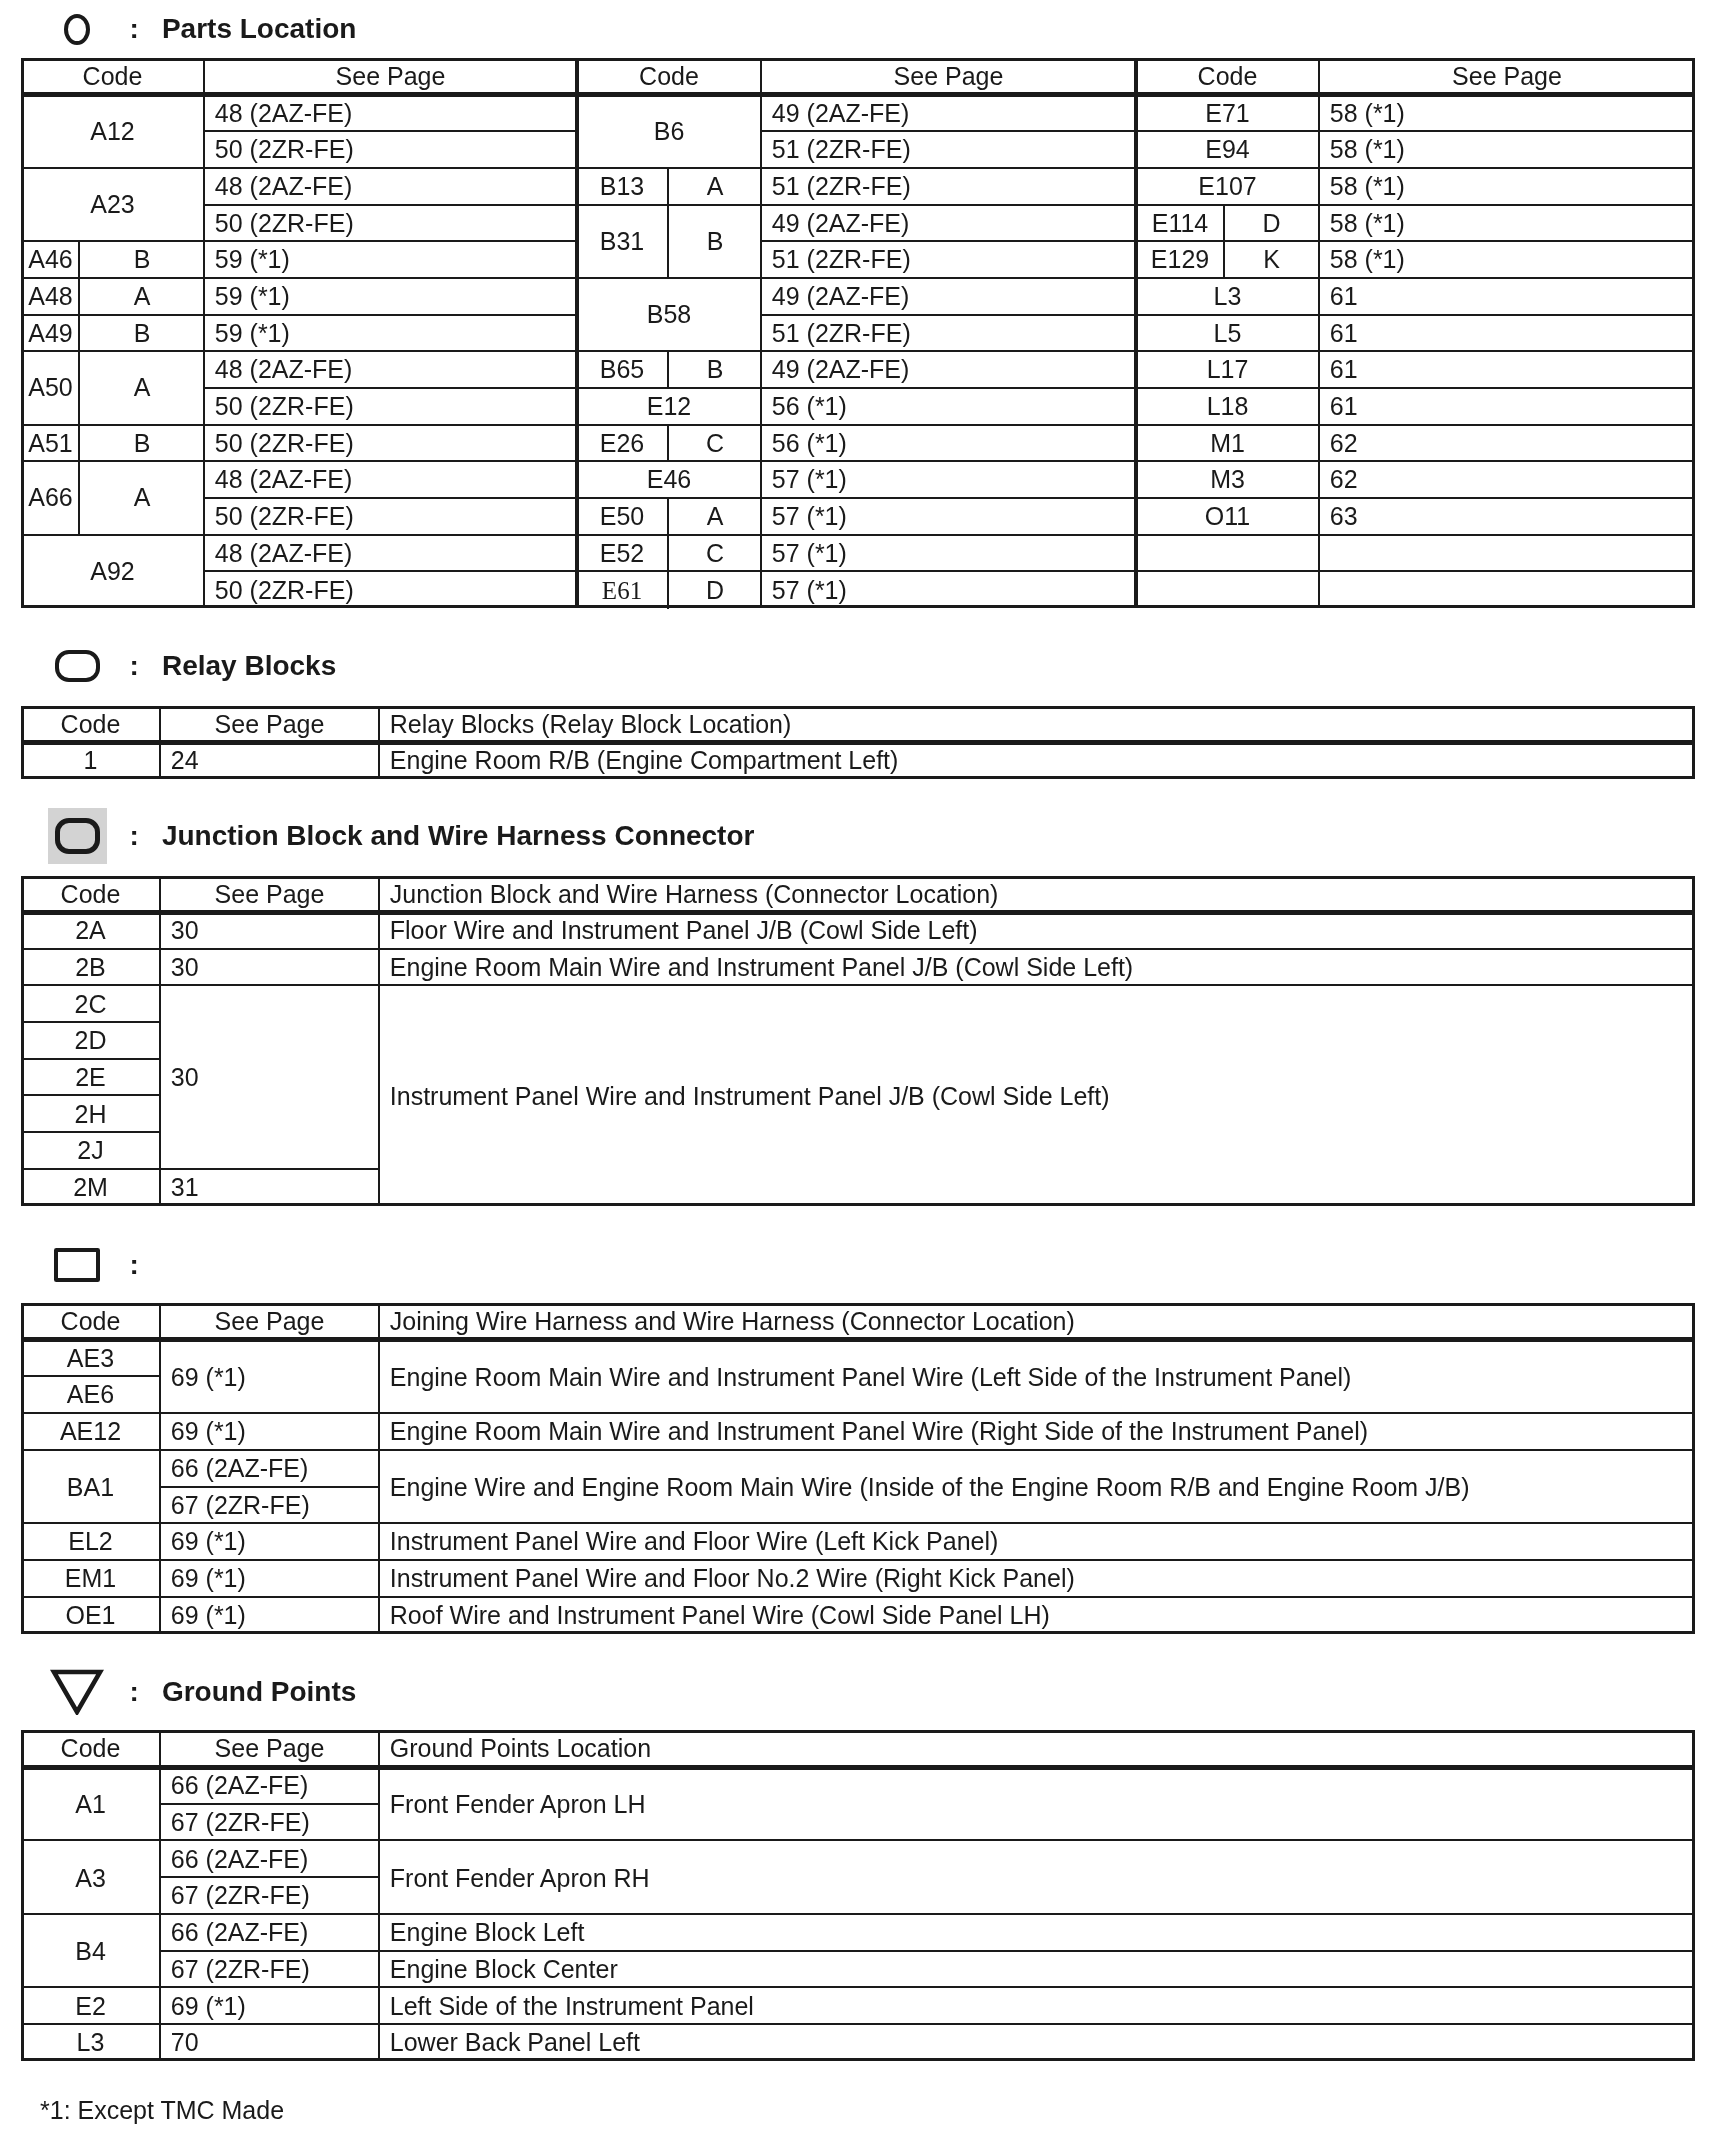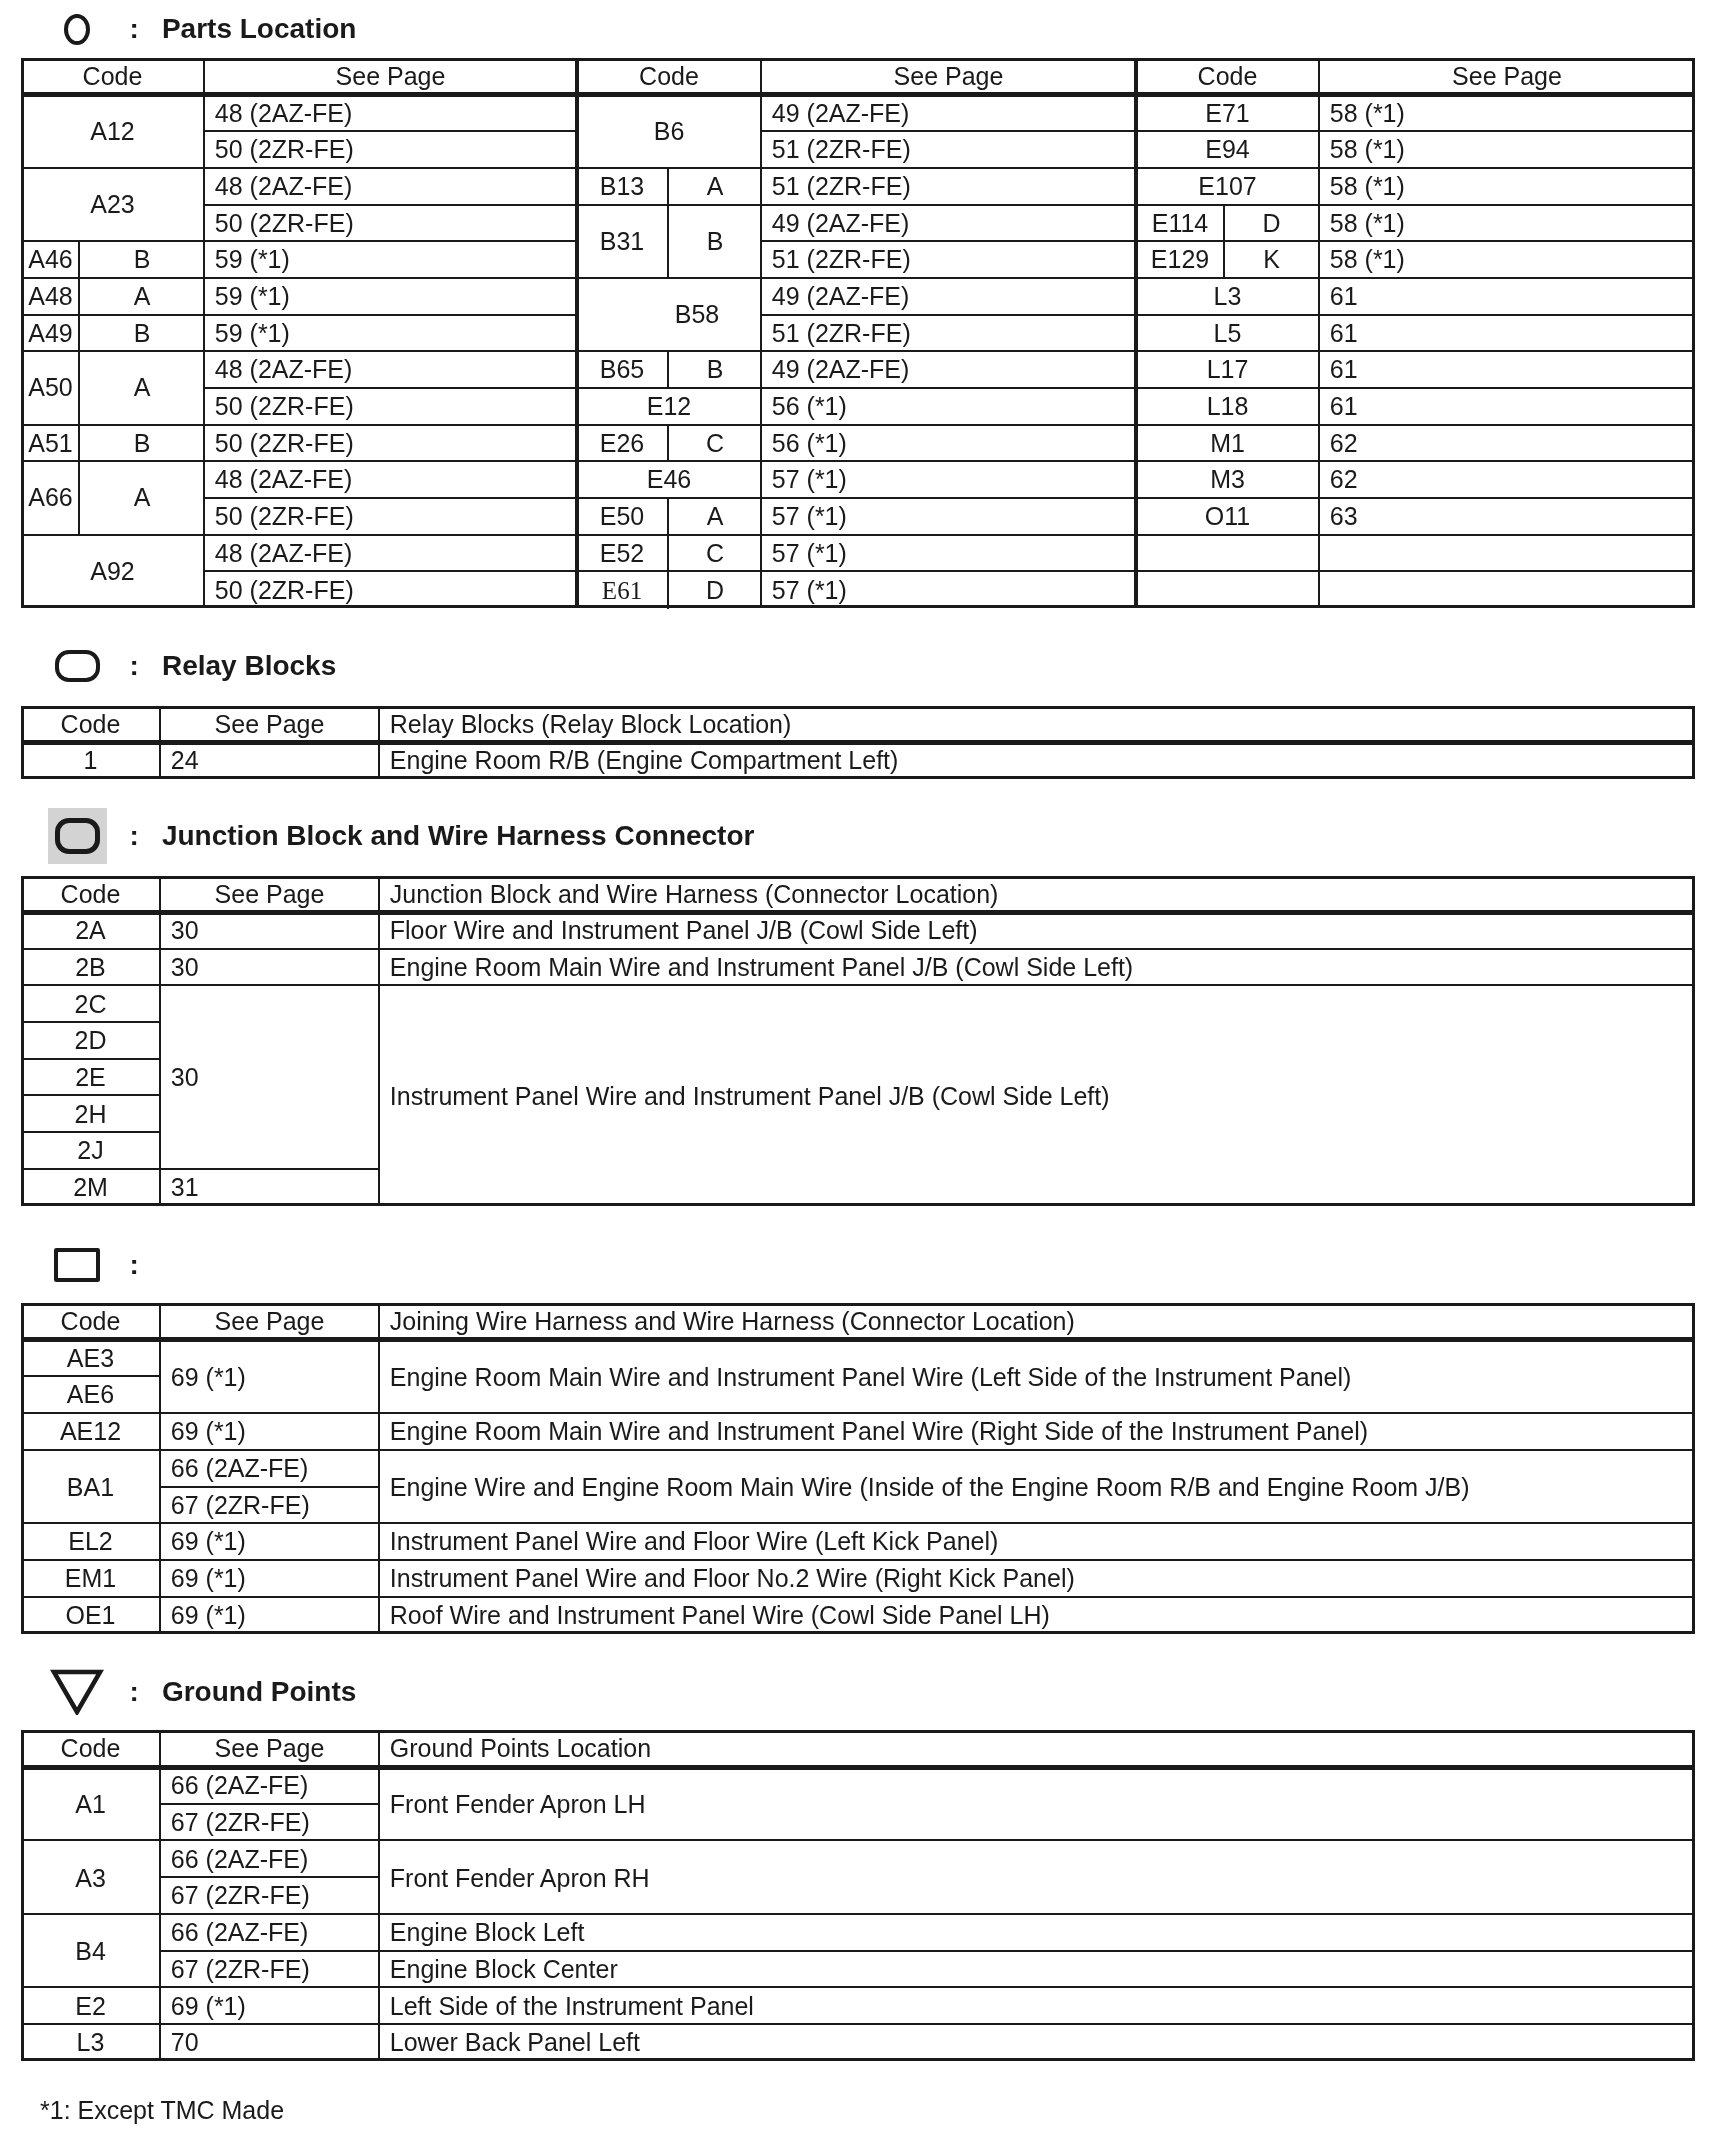--- a/index.html
+++ b/index.html
@@ -139,21 +139,21 @@
     <div class="cell c" style="left: 668px; top: 168px; width: 94px; height: 37px;">A</div>
     <div class="cell l" style="left: 761px; top: 168px; width: 375px; height: 37px;">51 (2ZR-FE)</div>
     <div class="hl" style="left: 577px; top: 204px; width: 559px;"></div>
     <div class="vl" style="left: 667px; top: 205px; height: 73px;"></div>
     <div class="cell c" style="left: 577px; top: 205px; width: 90px; height: 73px;">B31</div>
     <div class="cell c" style="left: 668px; top: 205px; width: 94px; height: 73px;">B</div>
     <div class="cell l" style="left: 761px; top: 205px; width: 375px; height: 37px;">49 (2AZ-FE)</div>
     <div class="hl" style="left: 761px; top: 240px; width: 375px;"></div>
     <div class="cell l" style="left: 761px; top: 241px; width: 375px; height: 37px;">51 (2ZR-FE)</div>
     <div class="hl" style="left: 577px; top: 277px; width: 559px;"></div>
-    <div class="cell c" style="left: 605px; top: 278px; width: 184px; height: 73px;">B58</div>
+    <div class="cell c" style="left: 577px; top: 278px; width: 184px; height: 73px;">B58</div>
     <div class="cell l" style="left: 761px; top: 278px; width: 375px; height: 37px;">49 (2AZ-FE)</div>
     <div class="hl" style="left: 761px; top: 314px; width: 375px;"></div>
     <div class="cell l" style="left: 761px; top: 315px; width: 375px; height: 37px;">51 (2ZR-FE)</div>
     <div class="hl" style="left: 577px; top: 350px; width: 559px;"></div>
     <div class="vl" style="left: 667px; top: 351px; height: 37px;"></div>
     <div class="cell c" style="left: 577px; top: 351px; width: 90px; height: 37px;">B65</div>
     <div class="cell c" style="left: 668px; top: 351px; width: 94px; height: 37px;">B</div>
     <div class="cell l" style="left: 761px; top: 351px; width: 375px; height: 37px;">49 (2AZ-FE)</div>
     <div class="hl" style="left: 577px; top: 387px; width: 559px;"></div>
     <div class="cell c" style="left: 577px; top: 388px; width: 184px; height: 37px;">E12</div>

